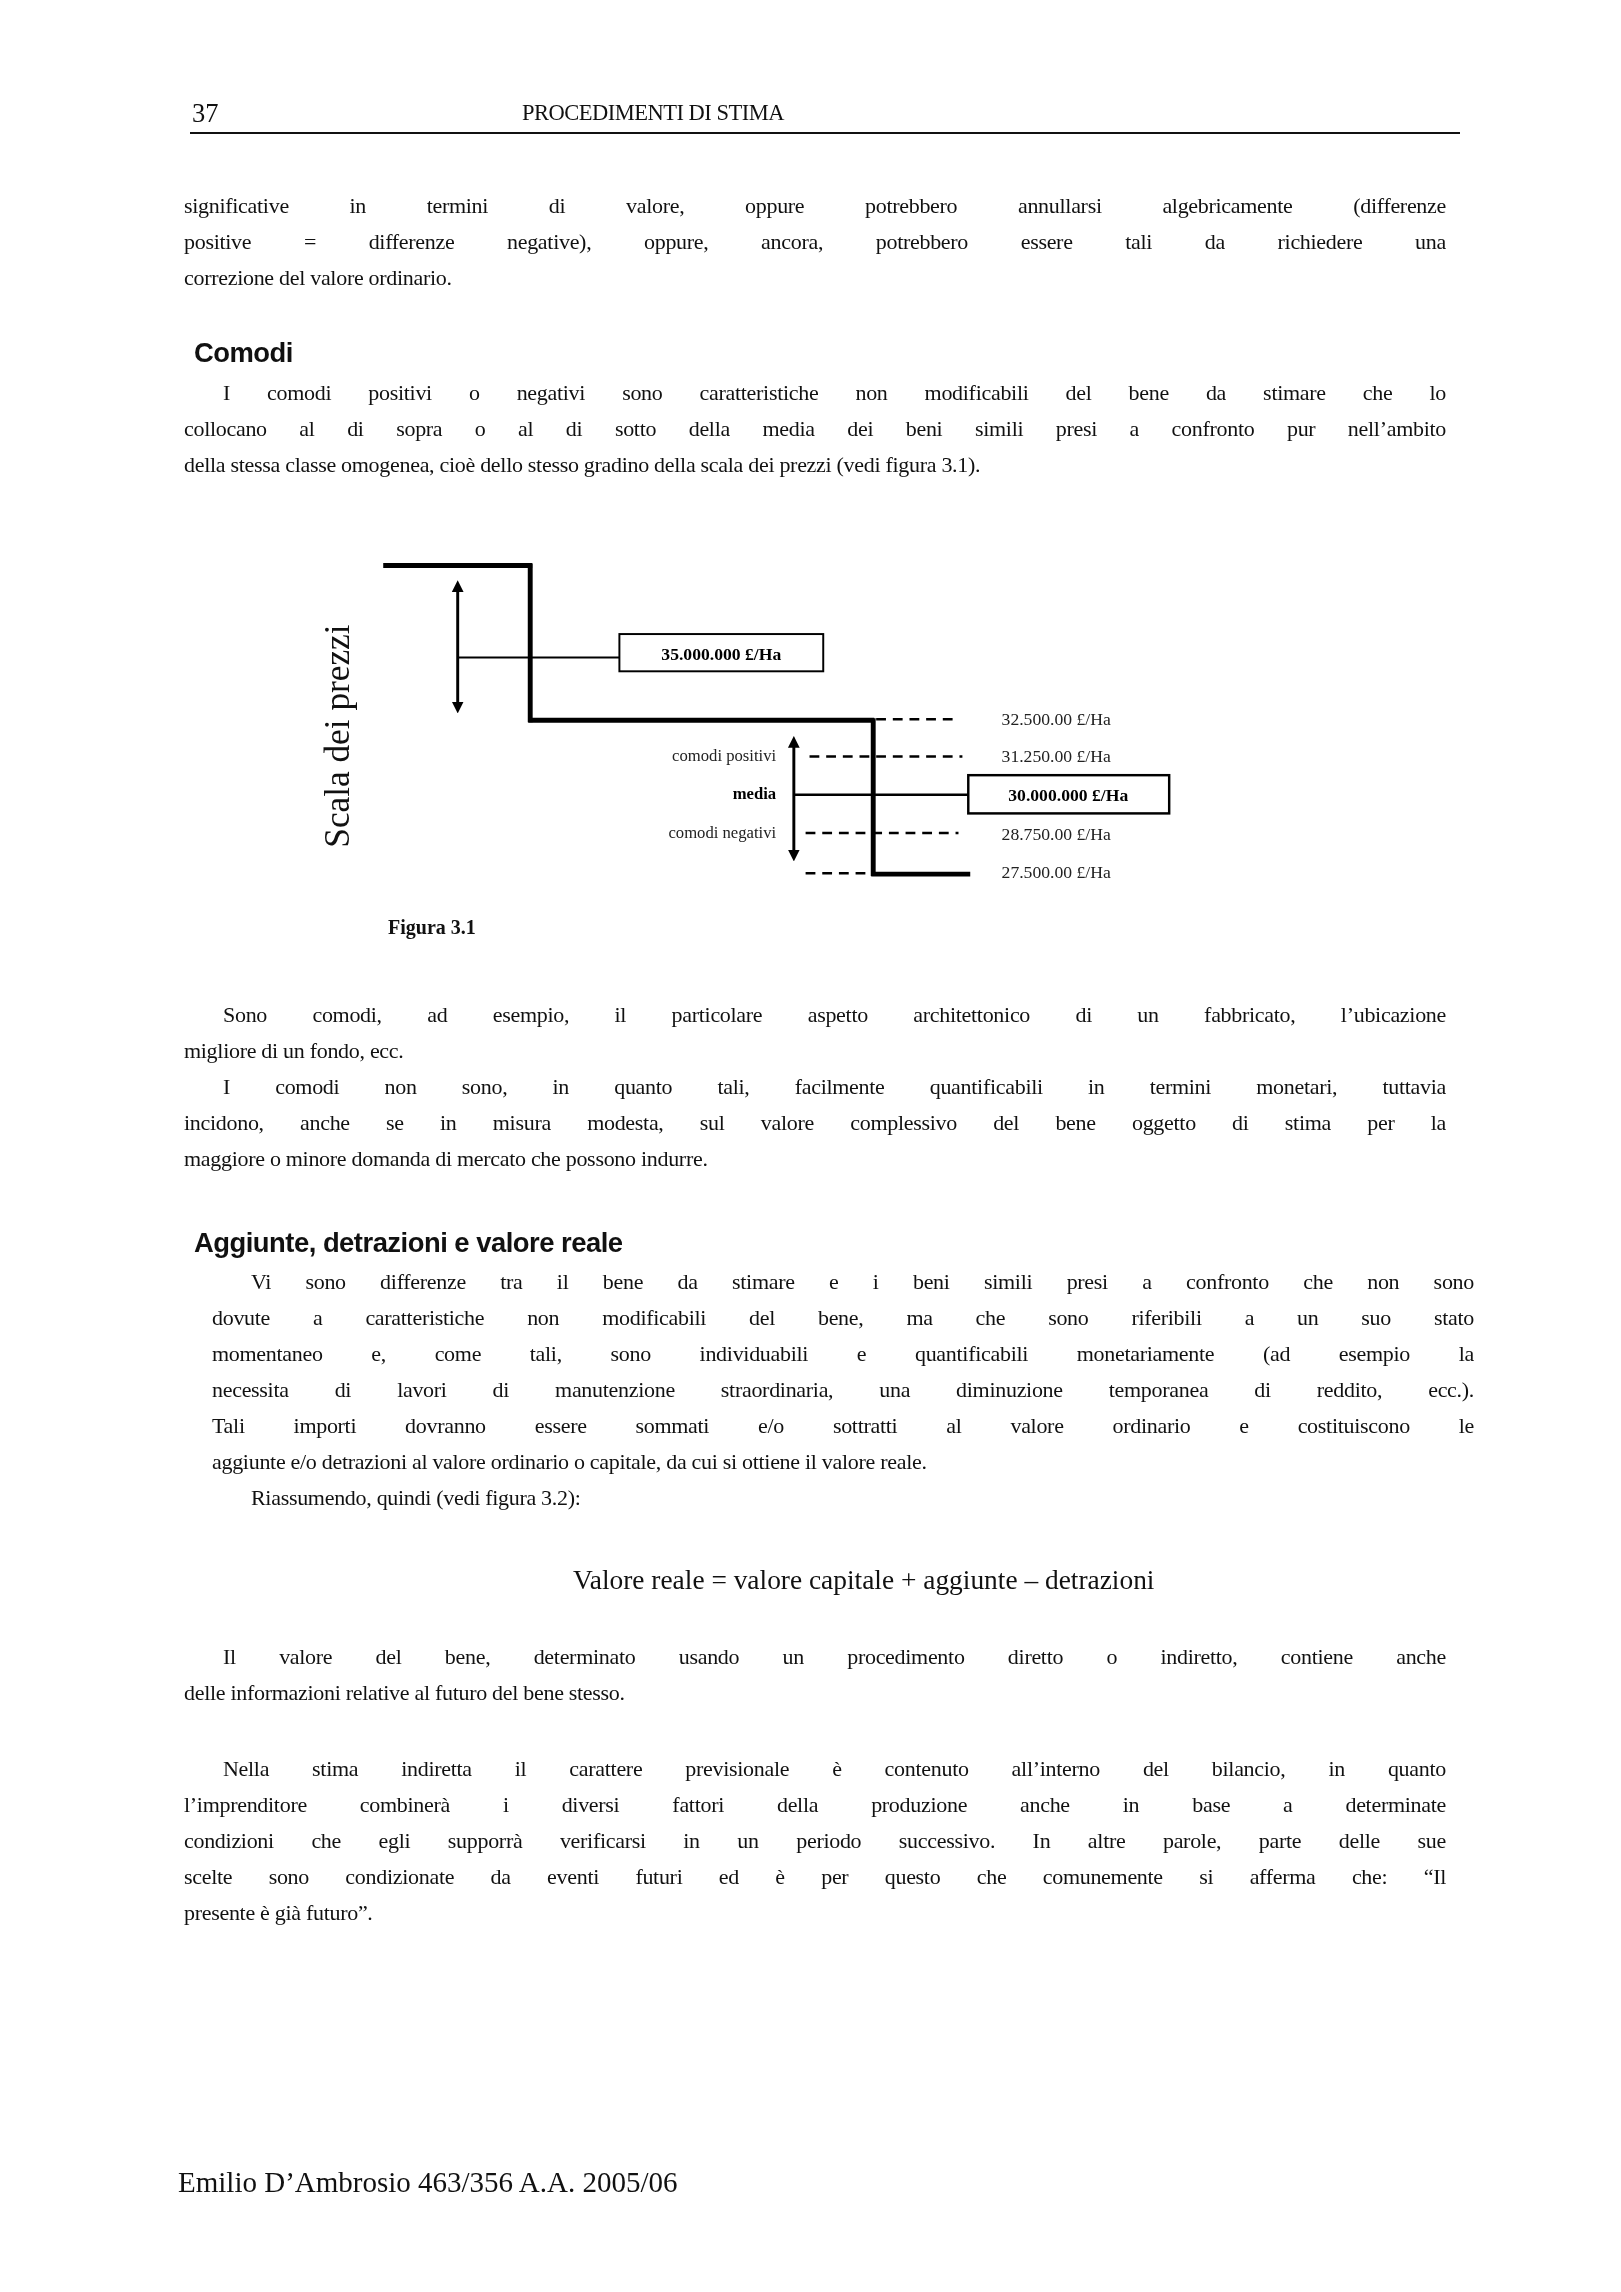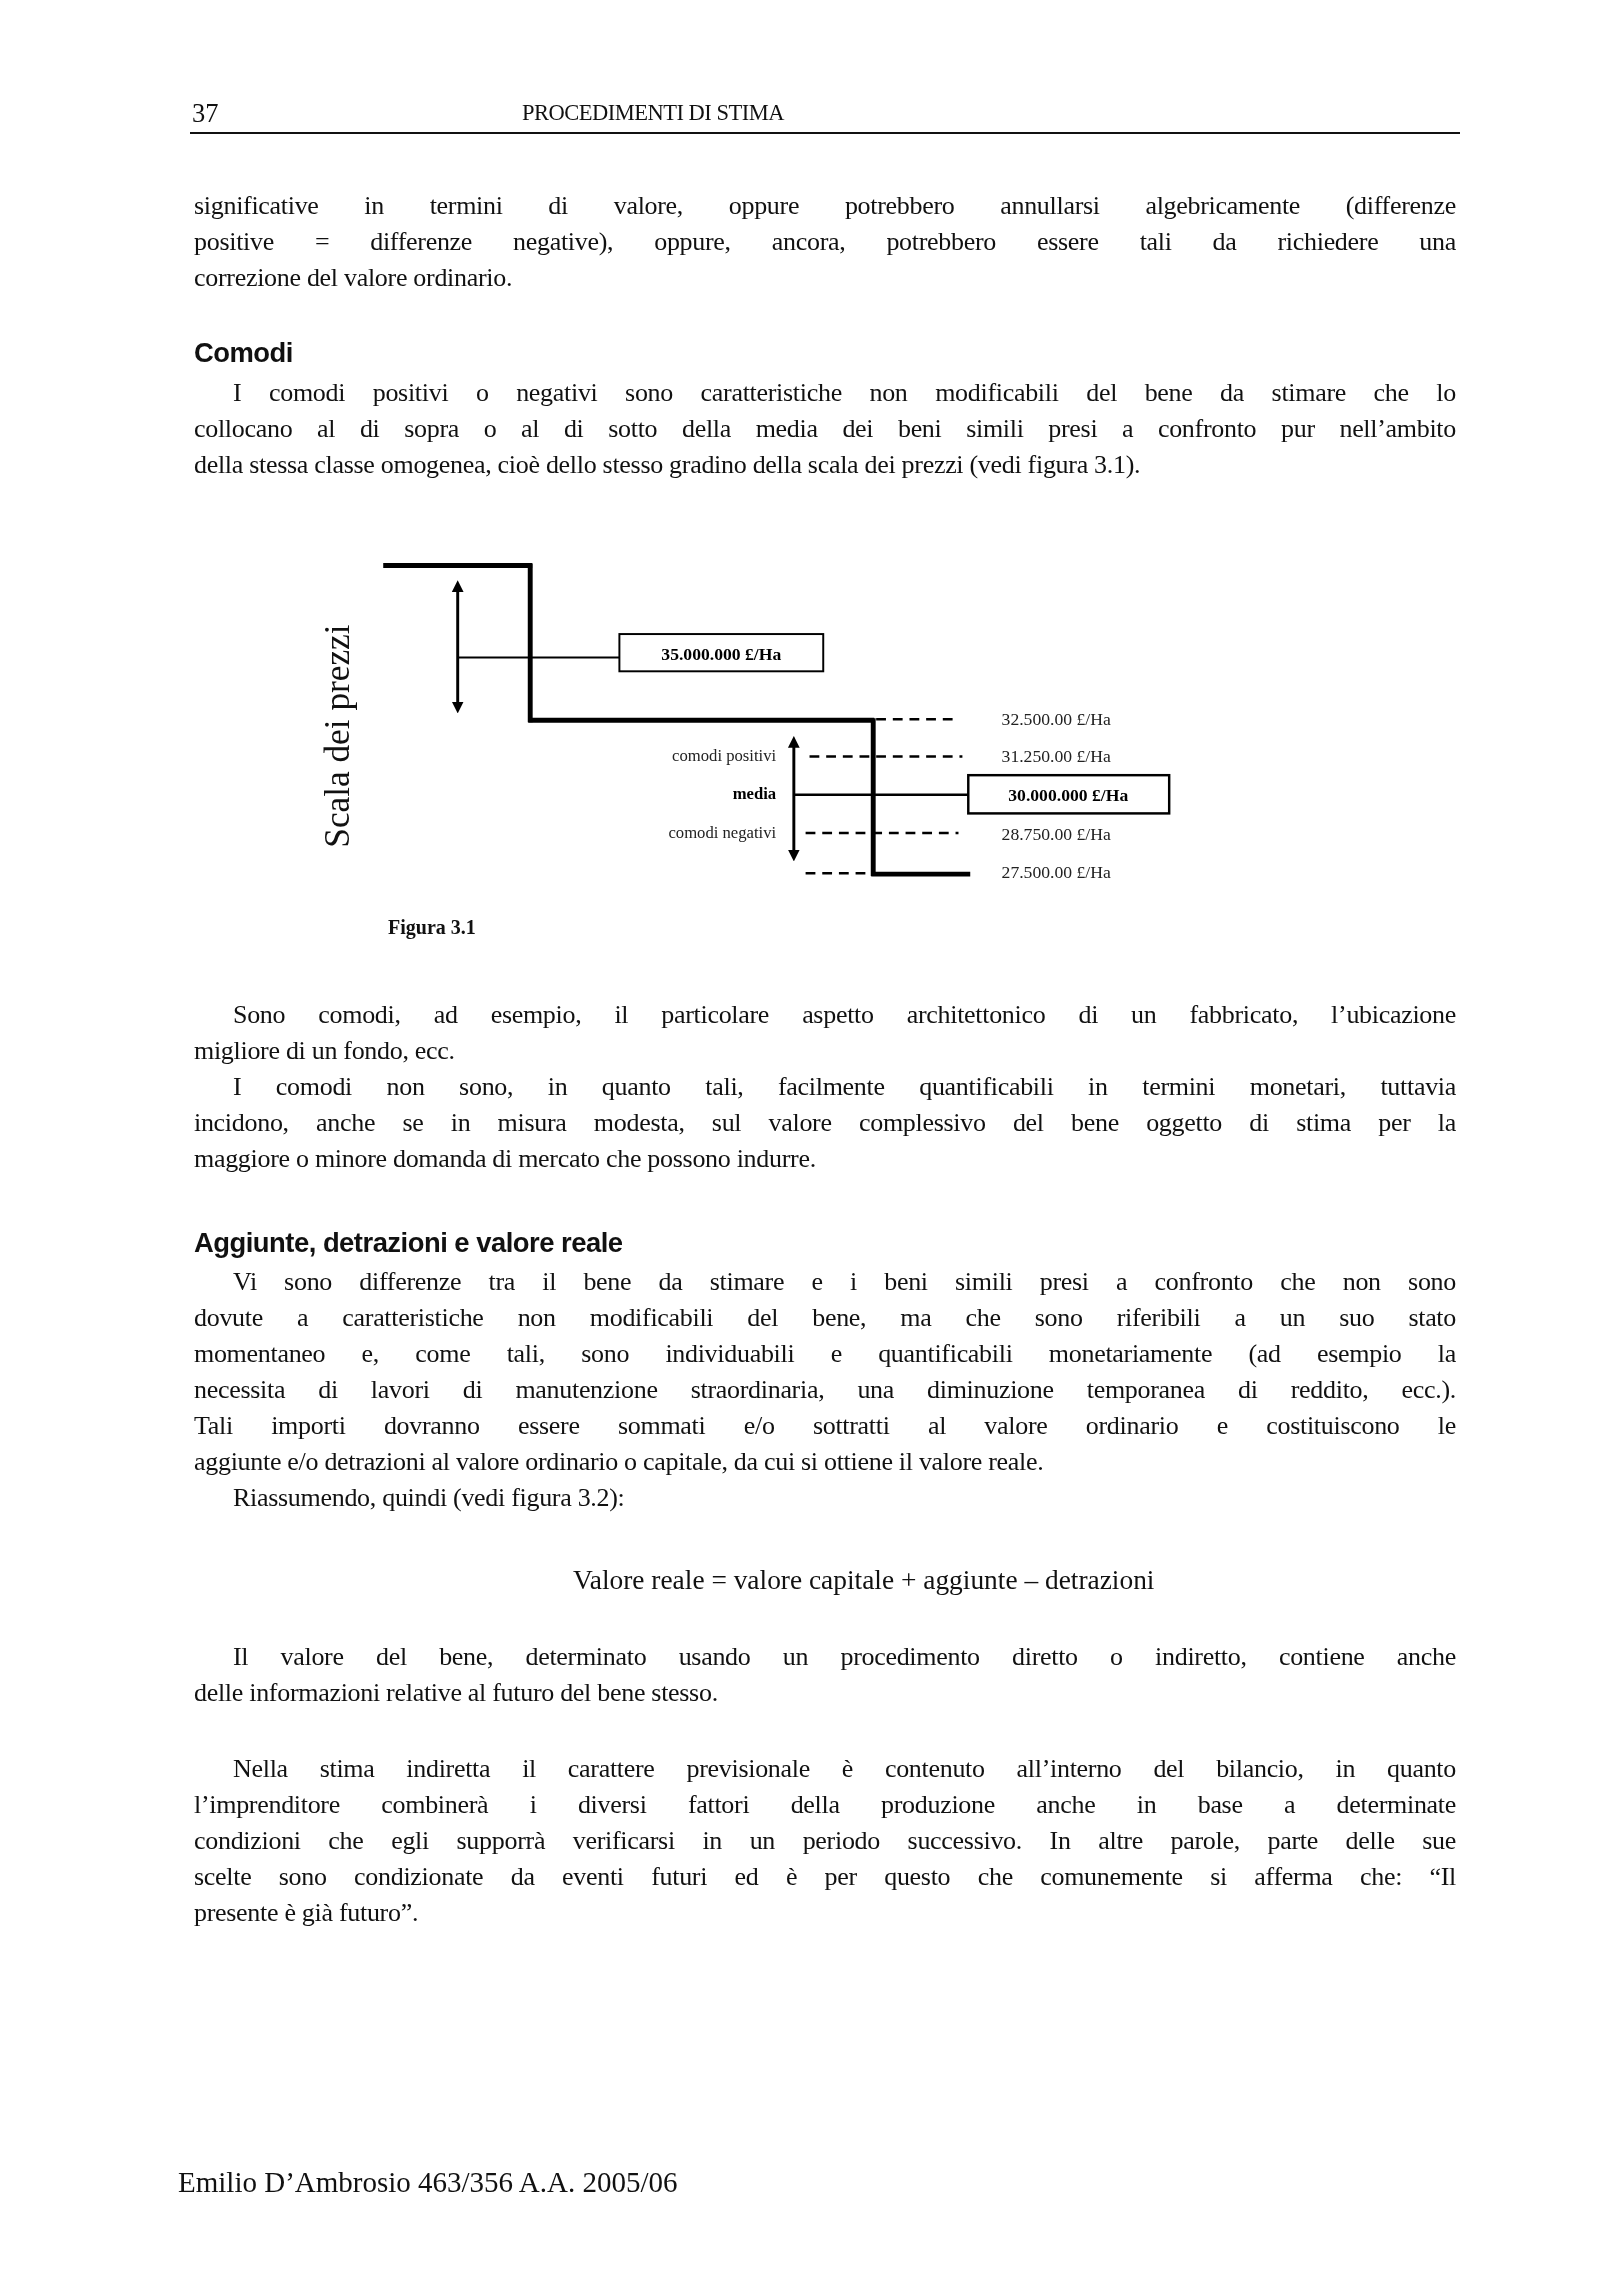--- a/index.html
+++ b/index.html
@@ -1,21 +1,21 @@
 <!DOCTYPE html>
 <html><head>
 <meta charset="utf-8">
 <style>
   html, body { margin: 0; padding: 0; background: #ffffff; }
   body { width: 1621px; height: 2293px; position: relative; overflow: hidden;
          font-family: "Liberation Serif", serif; color: #111; }
   .hdr-num { position: absolute; left: 192px; top: 98px; font-size: 26.5px; }
   .hdr-title { position: absolute; left: 522px; top: 100px; font-size: 22.5px; letter-spacing: -0.5px; }
   .hdr-rule { position: absolute; left: 190px; top: 132px; width: 1270px; height: 2px; background: #111; }
-  .para { position: absolute; left: 194px; width: 1262px; font-size: 26px; line-height: 36px;
+  .para { position: absolute; left: 184px; width: 1262px; font-size: 22px; line-height: 36px;
           text-align: justify; letter-spacing: -0.3px; }
   .para .line { display: block; text-align: justify; text-align-last: justify; white-space: nowrap; }
   .para .line.last { text-align-last: left; }
   .para .line.indent { padding-left: 39px; }
   .h2 { position: absolute; left: 194px; font-family: "Liberation Sans", sans-serif; font-weight: bold;
         font-size: 27.4px; letter-spacing: -0.5px; }
   .formula { position: absolute; left: 573px; top: 1565px; font-size: 27.4px; }
   .caption { position: absolute; left: 388px; top: 916px; font-size: 20px; font-weight: bold; }
   .footer { position: absolute; left: 178px; top: 2166px; font-size: 29px; }
   svg text { font-family: "Liberation Serif", serif; }
@@ -88,21 +88,21 @@
 
 <div class="para" style="top:997px;">
   <span class="line indent">Sono comodi, ad esempio, il particolare aspetto architettonico di un fabbricato, l’ubicazione</span>
   <span class="line last">migliore di un fondo, ecc.</span>
   <span class="line indent">I comodi non sono, in quanto tali, facilmente quantificabili in termini monetari, tuttavia</span>
   <span class="line">incidono, anche se in misura modesta, sul valore complessivo del bene oggetto di stima per la</span>
   <span class="line last">maggiore o minore domanda di mercato che possono indurre.</span>
 </div>
 
 <div class="h2" style="top:1227px;">Aggiunte, detrazioni e valore reale</div>
-<div class="para" style="top:1264px;">
+<div class="para" style="top:1264px;margin-left:28px;">
   <span class="line indent">Vi sono differenze tra il bene da stimare e i beni simili presi a confronto che non sono</span>
   <span class="line">dovute a caratteristiche non modificabili del bene, ma che sono riferibili a un suo stato</span>
   <span class="line">momentaneo e, come tali, sono individuabili e quantificabili monetariamente (ad esempio la</span>
   <span class="line">necessita di lavori di manutenzione straordinaria, una diminuzione temporanea di reddito, ecc.).</span>
   <span class="line">Tali importi dovranno essere sommati e/o sottratti al valore ordinario e costituiscono le</span>
   <span class="line last"><b>aggiunte</b><span> e/o </span><b>detrazioni</b><span> al valore ordinario o capitale, da cui si ottiene il </span><b>valore reale</b><span>.</span></span>
   <span class="line last indent">Riassumendo, quindi (vedi figura 3.2):</span>
 </div>
 
 <div class="formula">Valore reale = valore capitale + aggiunte – detrazioni</div>

